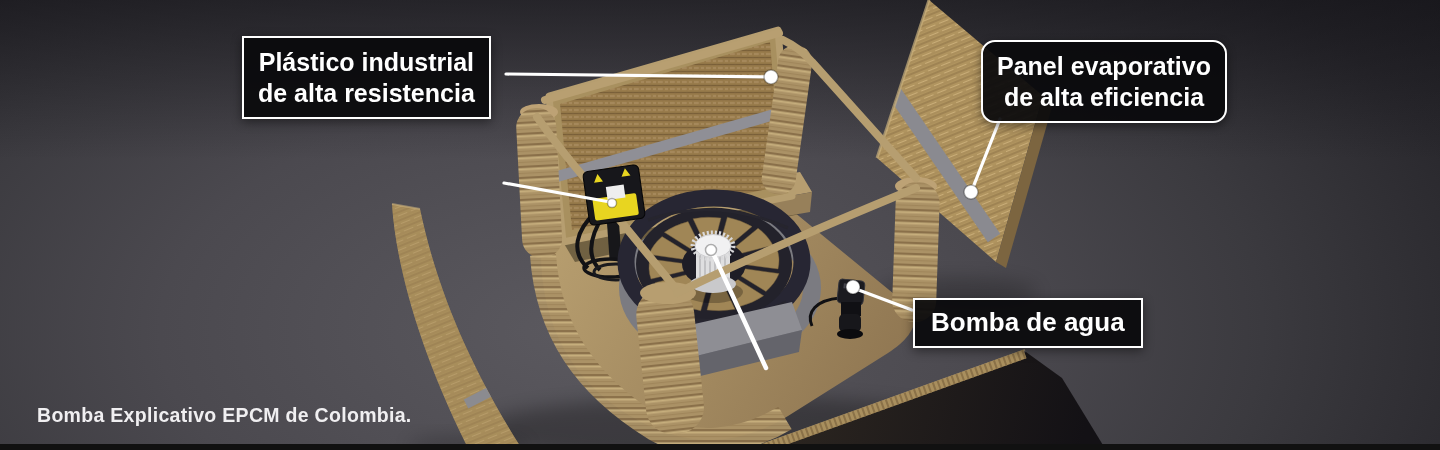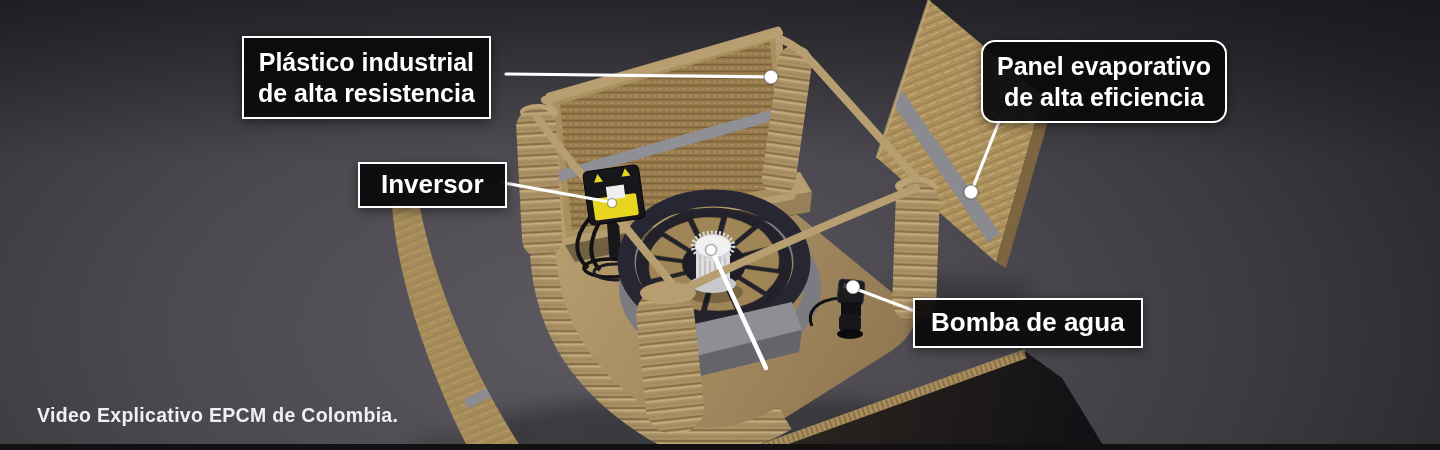--- a/index.html
+++ b/index.html
@@ -223,18 +223,17 @@
     <circle cx="612" cy="203" r="4.5"></circle>
     <circle cx="853" cy="287" r="7"></circle>
     <circle cx="711" cy="250" r="5.5"></circle>
   </g>
 </svg>
 
 <div class="callout two" id="co-plastico">Plástico industrial
 de alta resistencia</div>
 <div class="callout two" id="co-panel">Panel evaporativo
 de alta eficiencia</div>
-<div class="callout one" id="co-inversor">Inversor</div>
 <div class="callout one" id="co-bomba">Bomba de agua</div>
 
-<div class="caption">Video Explicativo EPCM de Colombia.</div>
+<div class="caption">Bomba Explicativo EPCM de Colombia.</div>
 
 </div>
 
 </body></html>

